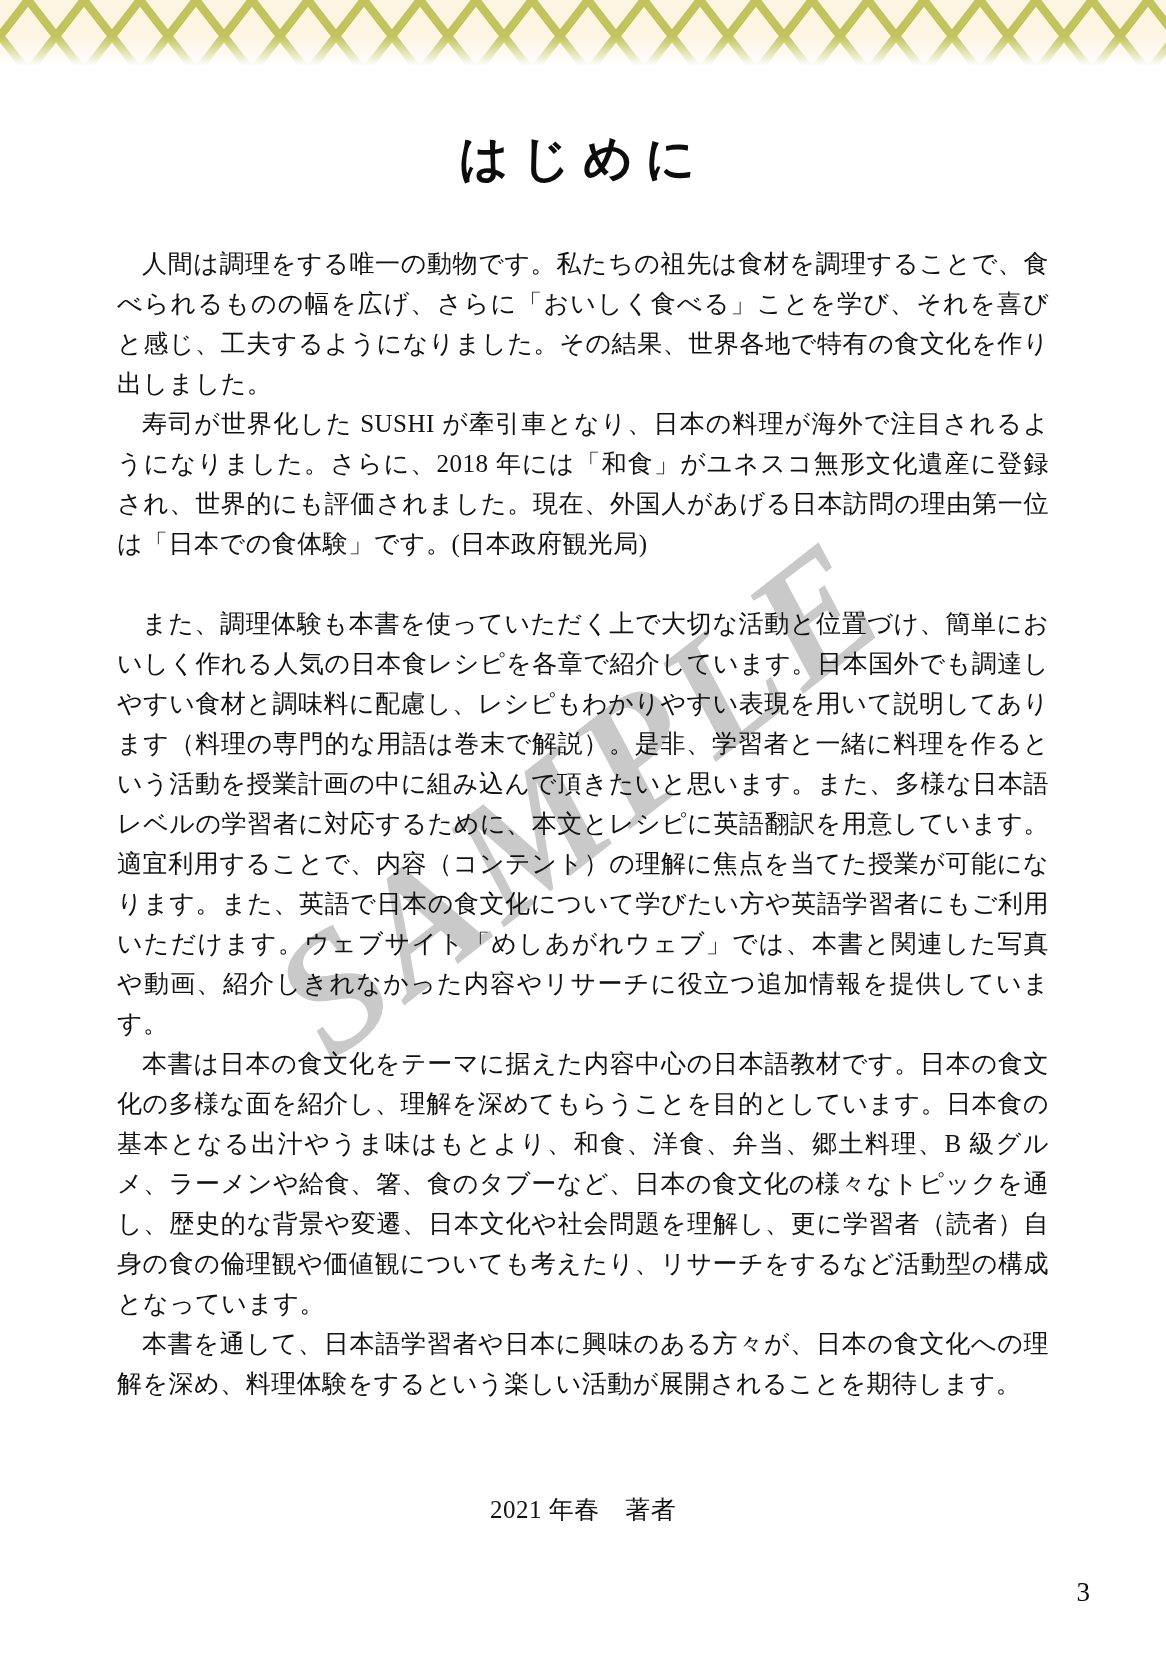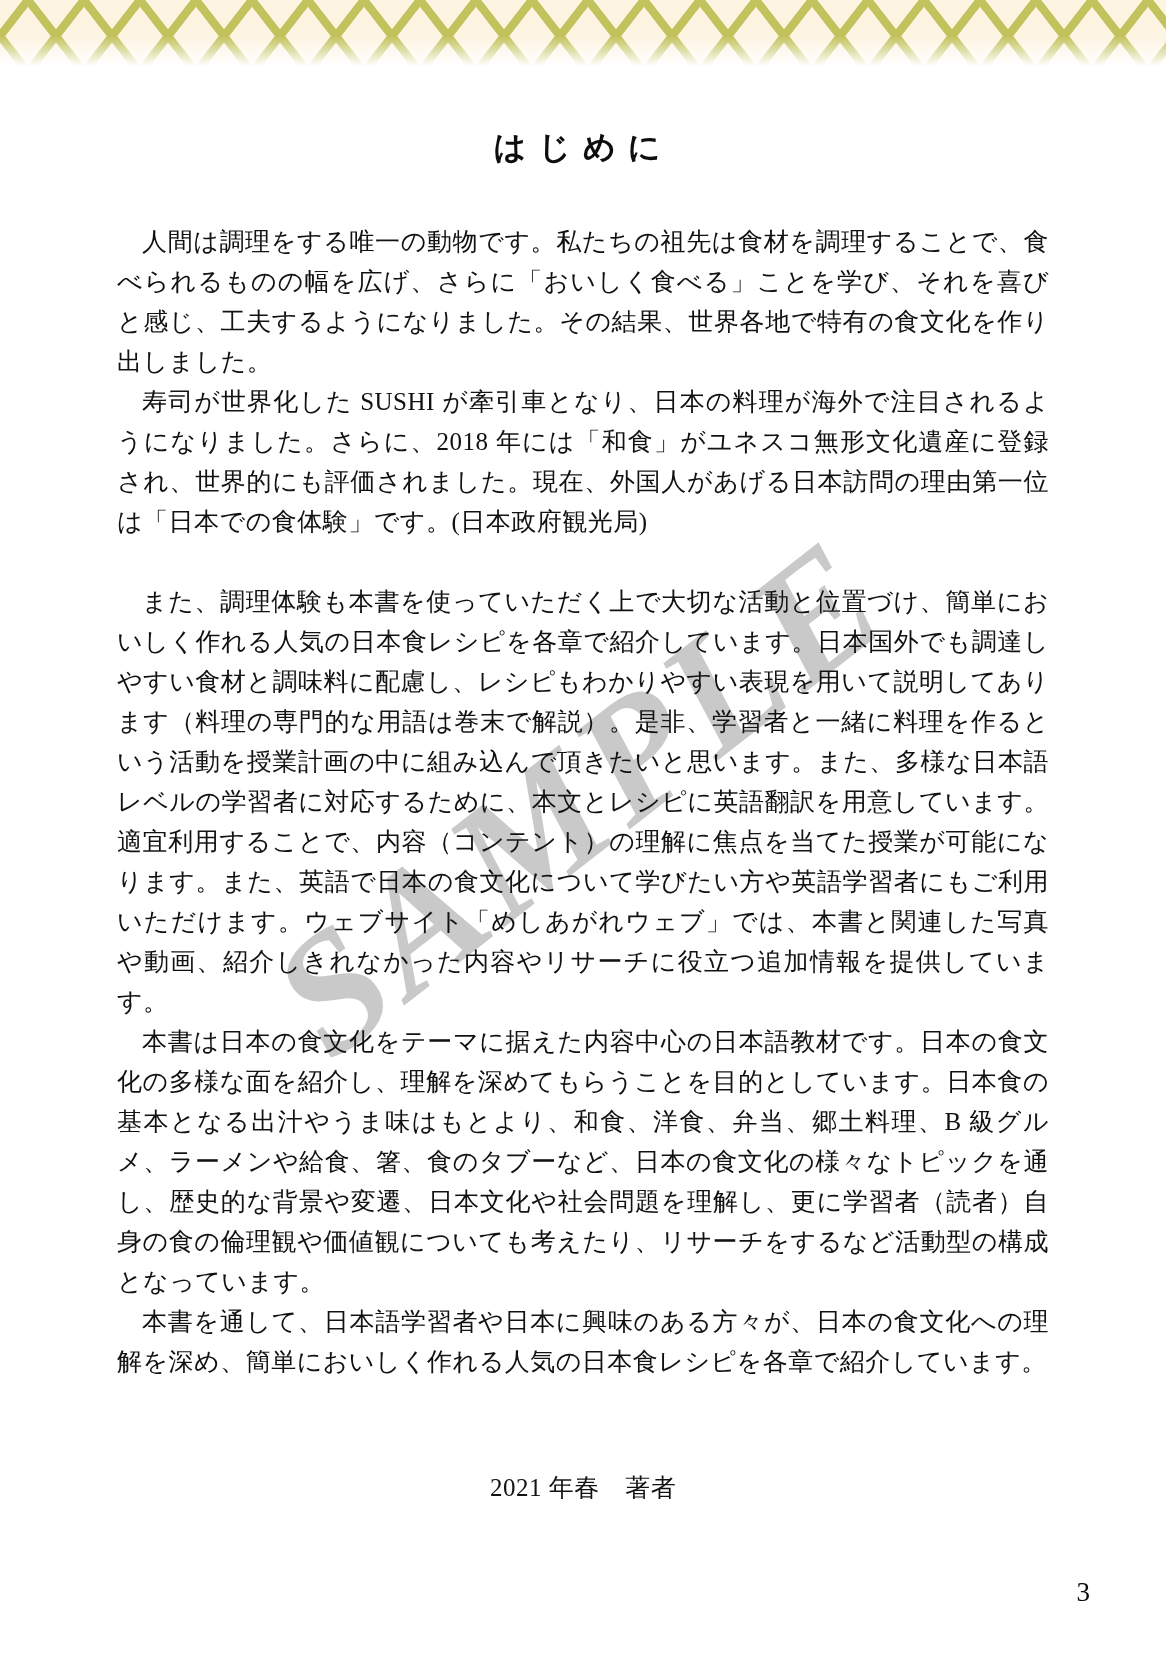--- a/index.html
+++ b/index.html
@@ -23,21 +23,21 @@
   .content {
     position: relative;
     z-index: 2;
     padding: 0 117px;
   }
   .doc-title {
     margin: 126px 0 52px 0;
     text-align: center;
     font-family: "DejaVu Sans", "Liberation Sans", sans-serif;
     font-weight: 700;
-    font-size: 32px;
+    font-size: 49px;
     letter-spacing: 12px;
     color: #0d0d0d;
   }
   .para {
     margin: 0;
     font-size: 25px;
     line-height: 40px;
     text-align: justify;
     text-indent: 1em;
     letter-spacing: 0.5px;
@@ -109,21 +109,21 @@
     <p class="para">人間は調理をする唯一の動物です。私たちの祖先は食材を調理することで、食べられるものの幅を広げ、さらに「おいしく食べる」ことを学び、それを喜びと感じ、工夫するようになりました。その結果、世界各地で特有の食文化を作り出しました。</p>
 
     <p class="para">寿司が世界化した SUSHI が牽引車となり、日本の料理が海外で注目されるようになりました。さらに、2018 年には「和食」がユネスコ無形文化遺産に登録され、世界的にも評価されました。現在、外国人があげる日本訪問の理由第一位は「日本での食体験」です。(日本政府観光局)</p>
 
     <div class="gap-small"></div>
 
     <p class="para">また、調理体験も本書を使っていただく上で大切な活動と位置づけ、簡単においしく作れる人気の日本食レシピを各章で紹介しています。日本国外でも調達しやすい食材と調味料に配慮し、レシピもわかりやすい表現を用いて説明してあります（料理の専門的な用語は巻末で解説）。是非、学習者と一緒に料理を作るという活動を授業計画の中に組み込んで頂きたいと思います。また、多様な日本語レベルの学習者に対応するために、本文とレシピに英語翻訳を用意しています。適宜利用することで、内容（コンテント）の理解に焦点を当てた授業が可能になります。また、英語で日本の食文化について学びたい方や英語学習者にもご利用いただけます。ウェブサイト「めしあがれウェブ」では、本書と関連した写真や動画、紹介しきれなかった内容やリサーチに役立つ追加情報を提供しています。</p>
 
     <p class="para">本書は日本の食文化をテーマに据えた内容中心の日本語教材です。日本の食文化の多様な面を紹介し、理解を深めてもらうことを目的としています。日本食の基本となる出汁やうま味はもとより、和食、洋食、弁当、郷土料理、B 級グルメ、ラーメンや給食、箸、食のタブーなど、日本の食文化の様々なトピックを通し、歴史的な背景や変遷、日本文化や社会問題を理解し、更に学習者（読者）自身の食の倫理観や価値観についても考えたり、リサーチをするなど活動型の構成となっています。</p>
 
-    <p class="para">本書を通して、日本語学習者や日本に興味のある方々が、日本の食文化への理解を深め、簡単においしく作れる人気の日本食レシピを各章で紹介しています。</p>
+    <p class="para">本書を通して、日本語学習者や日本に興味のある方々が、日本の食文化への理解を深め、料理体験をするという楽しい活動が展開されることを期待します。</p>
 
     <div class="gap-large"></div>
 
 
     <p class="para signature">2021 年春　著者</p>
   </div>
 
   <div class="page-number">3</div>
 </div>
 

